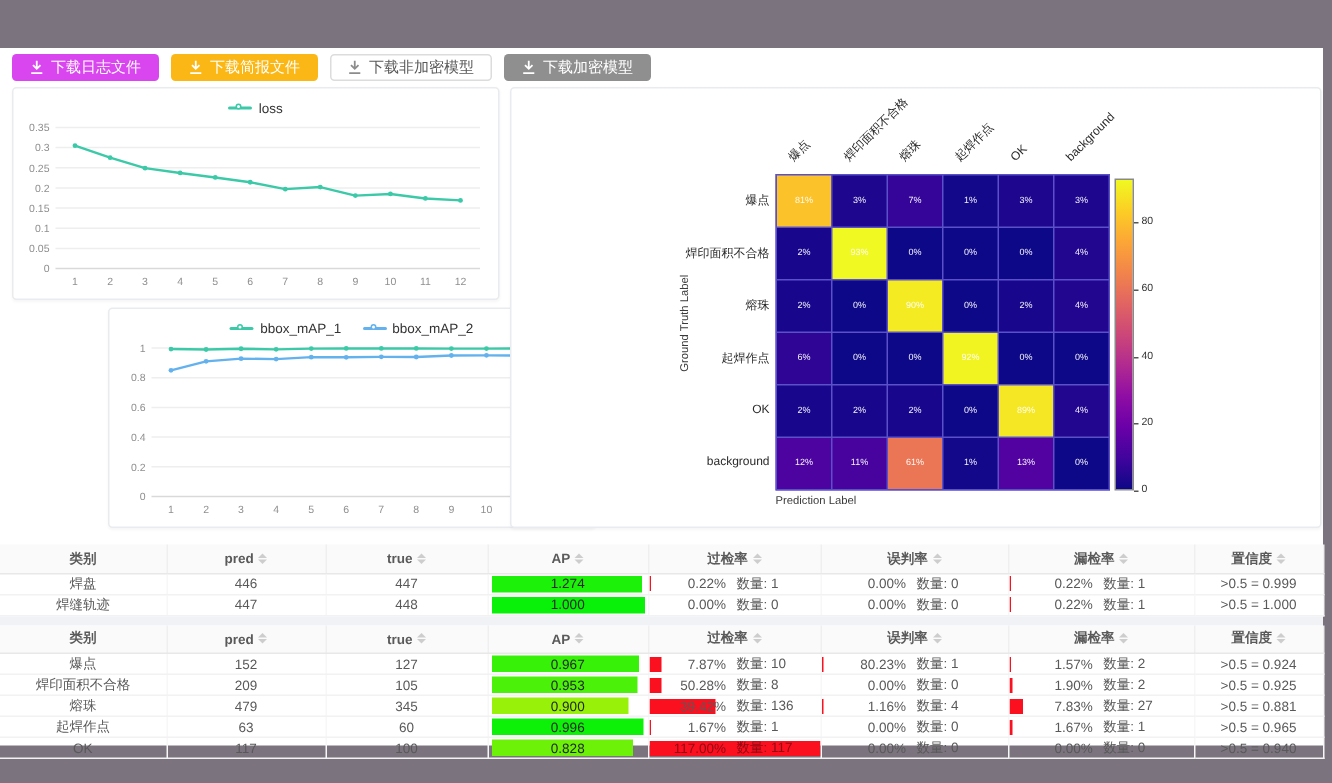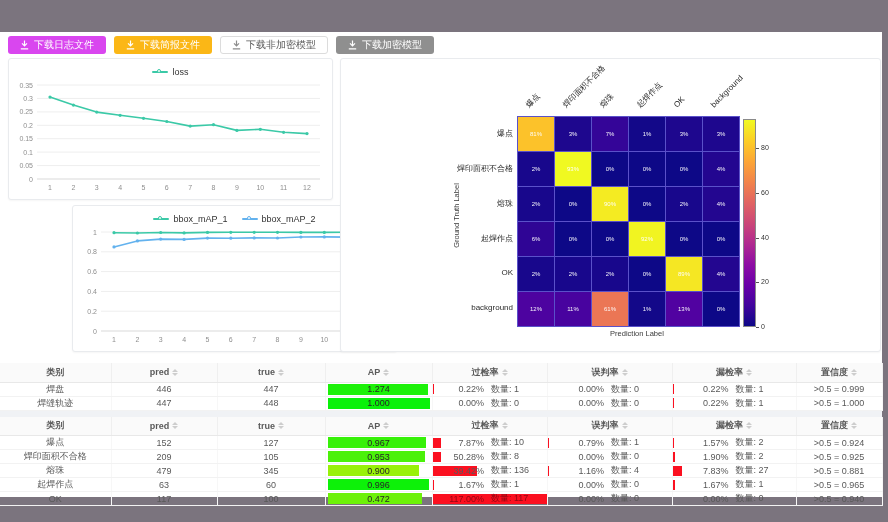--- a/index.html
+++ b/index.html
@@ -38,21 +38,21 @@
              grid-template-columns:repeat(6,36px); grid-auto-rows:34px; gap:1px;
              background:#5a51c9; border:1px solid #5a51c9; }
   .cm-cell { display:flex; align-items:center; justify-content:center;
              font-size:6px; color:rgba(255,255,255,0.95); }
   .cm-rowlabel { position:absolute; left:20px; width:152px; text-align:right;
                  font-size:8px; color:#2a2a2a; white-space:nowrap; }
   .cm-collabel { position:absolute; font-size:8px; color:#2a2a2a; white-space:nowrap;
                  transform:rotate(-45deg); transform-origin:0 100%; height:10px; line-height:10px; }
   .cm-ylabel { position:absolute; left:70px; top:152px; width:90px; text-align:center;
                font-size:7.5px; color:#3a3a3a; transform:rotate(-90deg); }
-  .cm-xlabel { position:absolute; left:188px; top:270px; width:216px; text-align:center;
+  .cm-xlabel { position:absolute; left:176px; top:270px; width:216px; 
                font-size:7.5px; color:#3a3a3a; }
   .cm-colorbar { position:absolute; left:402px; top:60px; width:13px; height:208px;
                  border:1px solid #8a8a8a;
                  background:linear-gradient(to top,#0d0887 0%,#41049d 10%,#6a00a8 20%,#8f0da4 30%,
                    #b12a90 40%,#cc4778 50%,#e16462 60%,#f2844b 70%,#fca636 80%,#fcce25 90%,#f0f921 100%); }
   .cb-tick { position:absolute; font-size:7px; color:#333; }
   .cb-mark { position:absolute; width:3px; height:1px; background:#555; }
 
   
   .tables { position:absolute; left:0; top:331px; width:882px; }
@@ -580,21 +580,21 @@
                   <div class="rate-text">
                     <span class="pct">7.87%</span>
                     <span class="qty">数量: 10</span>
                   </div>
                 </div>
               </td>
         <td>
                 <div class="rate-wrap">
                   <div class="rate-bar" style="width:0.9%"></div>
                   <div class="rate-text">
-                    <span class="pct">0.79%</span>
+                    <span class="pct">80.23%</span>
                     <span class="qty">数量: 1</span>
                   </div>
                 </div>
               </td>
         <td>
                 <div class="rate-wrap">
                   <div class="rate-bar" style="width:1.57%"></div>
                   <div class="rate-text">
                     <span class="pct">1.57%</span>
                     <span class="qty">数量: 2</span>
@@ -718,21 +718,21 @@
               </td>
         <td>&gt;0.5 = 0.965</td>
             </tr>
             <tr>
         <td>OK</td>
         <td>117</td>
         <td>100</td>
         <td>
                 <div class="ap-wrap">
           <div class="ap-bar" style="width:92.9%;background:hsl(94,93%,49%)"></div>
-          <span class="ap-text">0.472</span>
+          <span class="ap-text">0.828</span>
                 </div>
               </td>
         <td>
                 <div class="rate-wrap">
                   <div class="rate-bar" style="width:100%"></div>
                   <div class="rate-text rate-big">
                     <span class="pct">117.00%</span>
                     <span class="qty">数量: 117</span>
                   </div>
                 </div>

